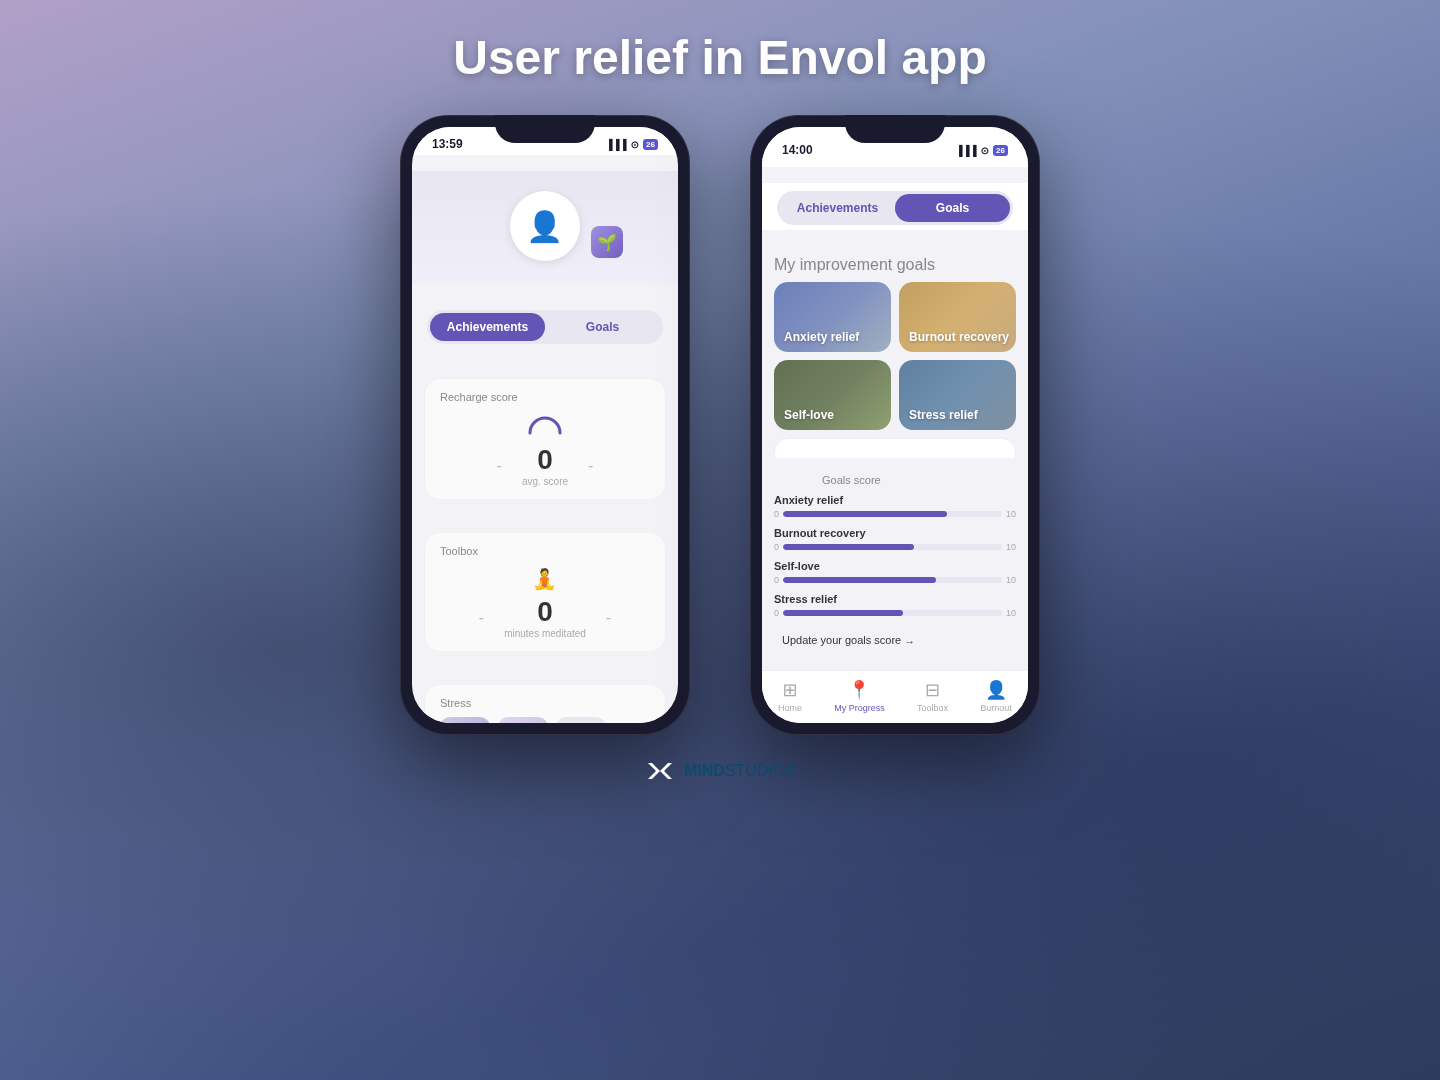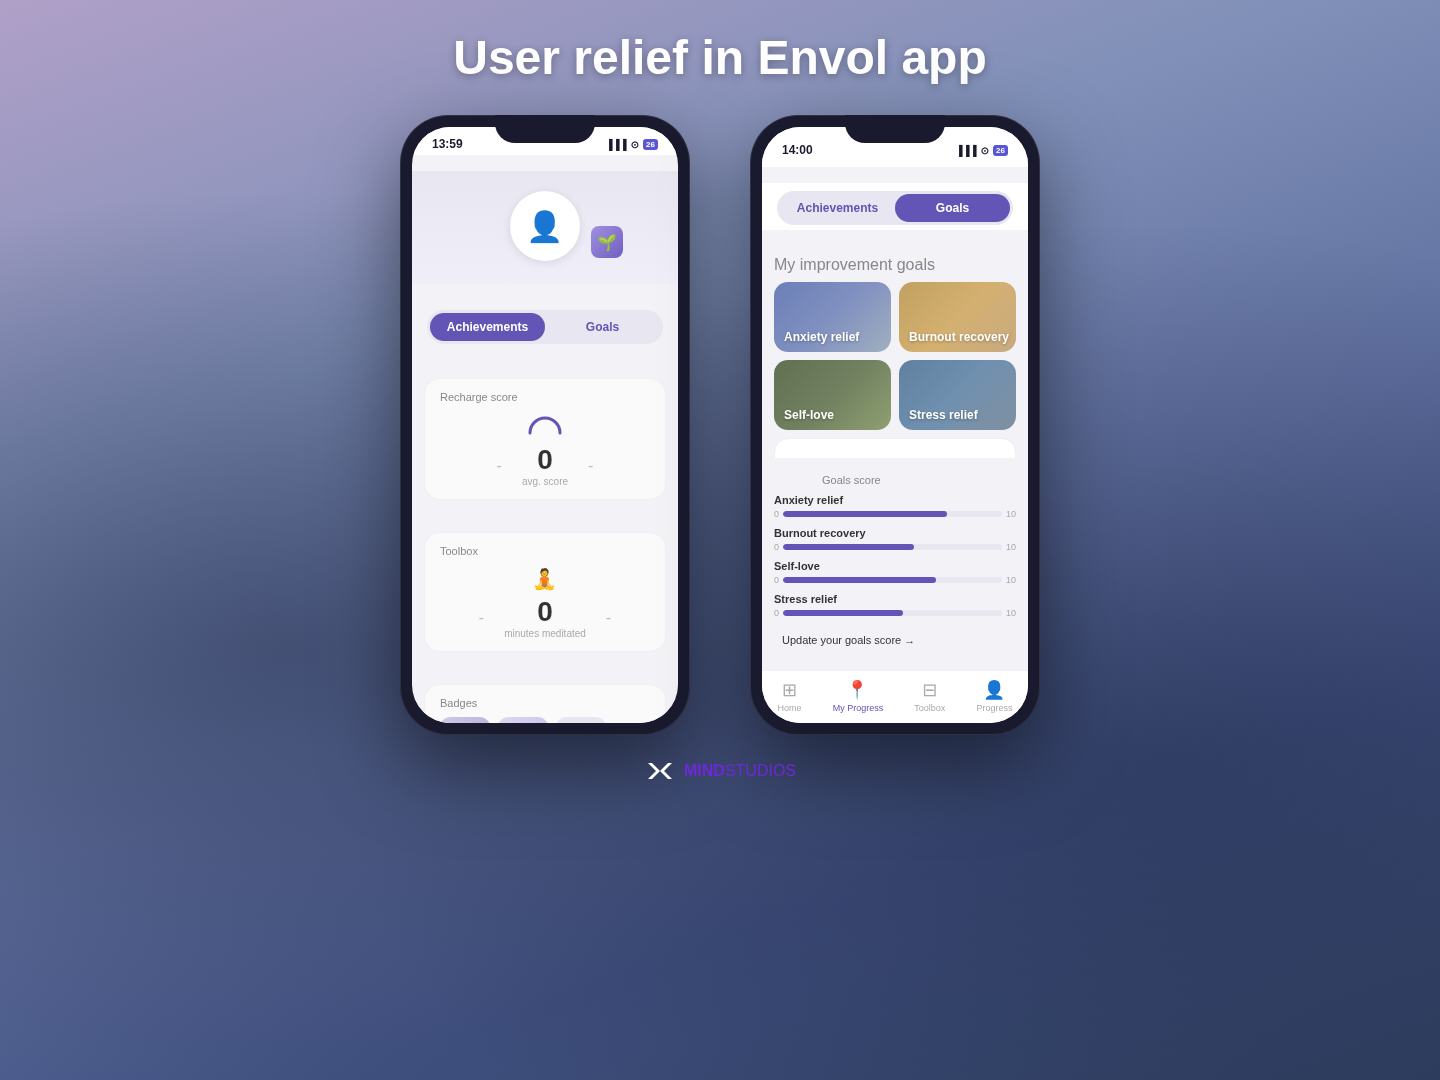--- a/index.html
+++ b/index.html
@@ -485,21 +485,21 @@
     
     .footer {
       z-index: 10;
       margin-top: 20px;
       display: flex;
       align-items: center;
       gap: 8px;
     }
 
     .footer-text {
-      color: #6d28d9;
+      color: #0c4a6e;
       font-size: 16px;
     }
 
     .footer-bold {
       font-weight: 900;
     }
   </style>
 </head>
 <body>
 
@@ -561,21 +561,21 @@
           <div class="score-center">
             <div class="score-number">0</div>
             <div class="score-label">minutes meditated</div>
           </div>
           <span class="score-dash">-</span>
         </div>
       </div>
 
 
       <div class="badges-section">
-        <div class="badges-section-title">Badges</div>
+        <div class="badges-section-title">Stress</div>
         <div class="badges-row">
           <div class="badge-placeholder" style="background: linear-gradient(135deg, #d0c8e8, #b0a8d0);"></div>
           <div class="badge-placeholder" style="background: linear-gradient(135deg, #e0d8f0, #c0b8e0);"></div>
           <div class="badge-placeholder"></div>
         </div>
       </div>
 
     </div>
   </div>
 
@@ -680,21 +680,21 @@
         <div class="nav-item">
           <span class="nav-icon active">📍</span>
           <span class="nav-label active">My Progress</span>
         </div>
         <div class="nav-item">
           <span class="nav-icon">⊟</span>
           <span class="nav-label">Toolbox</span>
         </div>
         <div class="nav-item">
           <span class="nav-icon">👤</span>
-          <span class="nav-label">Progress</span>
+          <span class="nav-label">Burnout</span>
         </div>
       </div>
 
     </div>
   </div>
 
 </div>
 
 <div class="footer">
   <svg width="32" height="32" viewBox="0 0 32 32">

